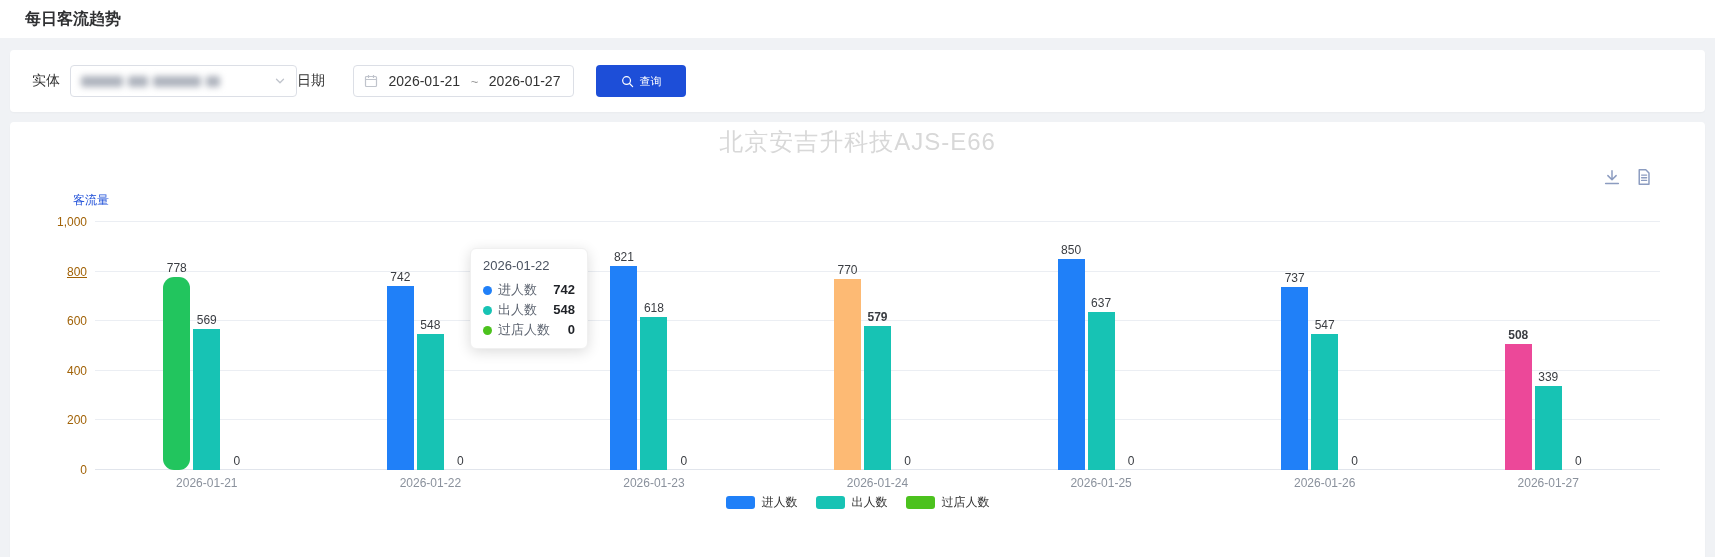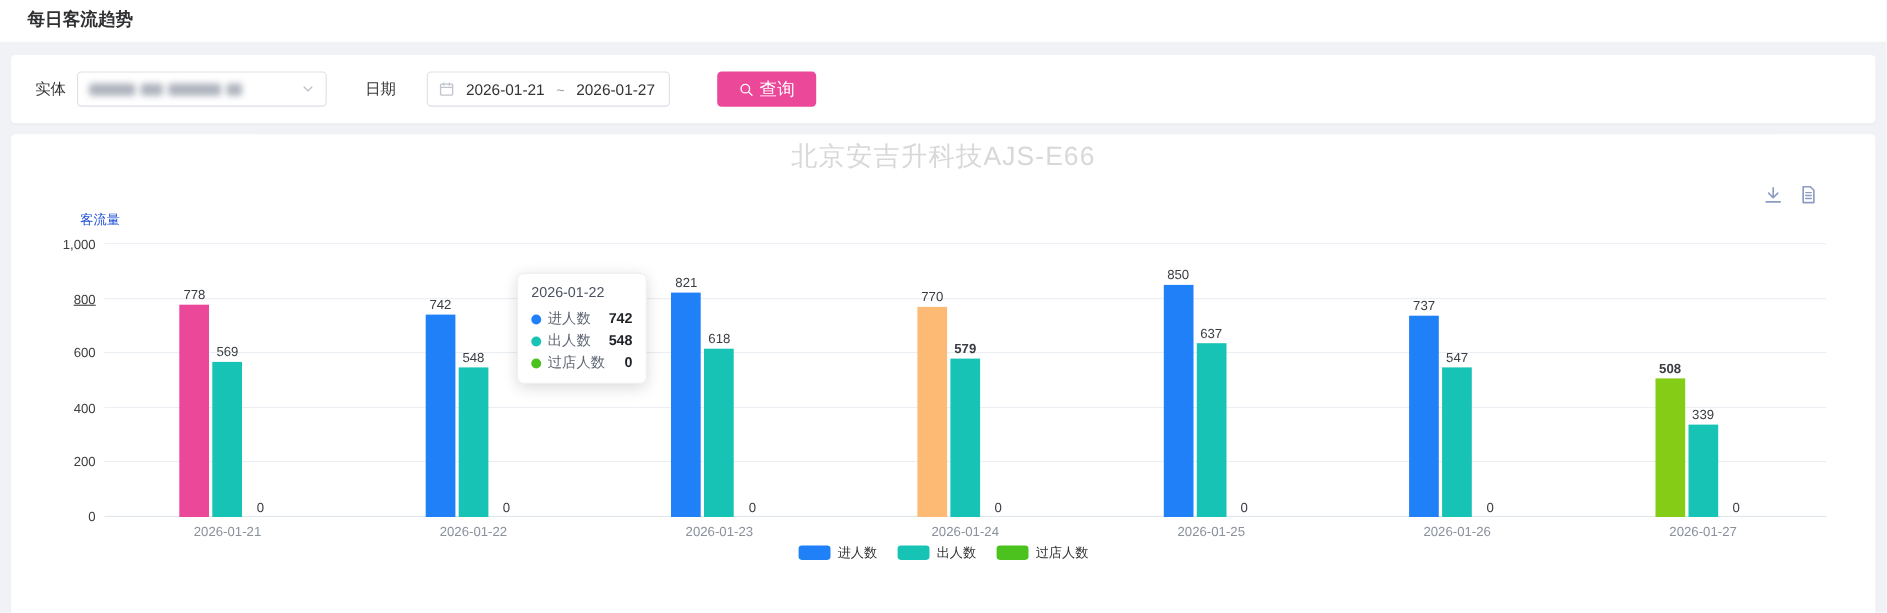--- a/index.html
+++ b/index.html
@@ -19,51 +19,51 @@
     padding-left:22px; box-shadow:0 1px 2px rgba(0,0,0,0.03);
   }
   .fl-label { font-size:14px; color:#333; }
   .select-box {
     margin-left:10px; width:227px; height:32px; border:1px solid #dcdfe6; border-radius:4px;
     display:flex; align-items:center; padding:0 10px; background:#fff; position:relative; cursor:pointer;
   }
   .redacted { display:flex; gap:5px; align-items:center; filter:blur(3px); }
   .redacted i { display:block; height:11px; border-radius:2px; background:#aeb3bd; }
   .select-box .chev { margin-left:auto; display:flex; }
-  .date-label { margin-left:35px; }
+  .date-label { }
   .date-box {
     margin-left:28px; width:221px; height:32px; border:1px solid #dcdfe6; border-radius:4px;
     display:flex; align-items:center; padding:0 10px; gap:8px; background:#fff;
   }
   .date-box .dt { font-size:14px; color:#333; flex:1; text-align:center; }
   .date-box .sep { font-size:13px; color:#999; }
   .query-btn {
-    margin-left:43px; width:90px; height:32px; border:none; border-radius:4px;
-    background:#ec4899; color:#fff; font-size:16px; display:flex; align-items:center;
+    margin-left:22px; width:90px; height:32px; border:none; border-radius:4px;
+    background:#1d4ed8; color:#fff; font-size:11px; display:flex; align-items:center;
     justify-content:center; gap:6px; cursor:pointer; font-family:inherit;
   }
 
   
   .chart-card {
     position:absolute; left:10px; top:122px; width:1695px; height:512px;
     background:#fff; border-radius:4px; box-shadow:0 1px 2px rgba(0,0,0,0.03);
   }
   .watermark {
     position:absolute; left:0; top:4px; width:100%; text-align:center;
     font-size:24px; color:#d8d8d8; letter-spacing:1px; pointer-events:none;
   }
   .toolbar-icons { position:absolute; top:46px; right:52px; display:flex; gap:14px; }
   .toolbar-icons .tico { width:18px; height:18px; cursor:pointer; display:flex; }
   .y-title { position:absolute; left:63px; top:70px; font-size:12px; color:#1d4ed8; }
   .plot { position:absolute; left:85px; top:100px; width:1565px; height:248px; display:flex; align-items:flex-end; }
   .gridline { position:absolute; left:0; right:0; height:1px; background:#ebeef3; }
   .gridline.axis0 { background:#e1e5ec; }
   .ytick {
     position:absolute; right:calc(100% + 8px); transform:translateY(50%);
-    font-size:12px; color:#404040; white-space:nowrap;
+    font-size:12px; color:#a16207; white-space:nowrap;
   }
   .group { flex:1; height:100%; display:flex; align-items:flex-end; justify-content:center; gap:3px; position:relative; }
   .bar { width:27px; position:relative; }
   .bar-label {
     position:absolute; bottom:100%; left:50%; transform:translate(-50%,-2px);
     font-size:12px; color:#3a3d42; white-space:nowrap;
   }
   .x-labels { position:absolute; left:85px; top:354px; width:1565px; display:flex; }
   .x-labels .xl { flex:1; text-align:center; font-size:12px; color:#8a919c; }
 
@@ -161,21 +161,21 @@
       <div class="ytick" style="bottom: 20%;">200</div>
       <div class="gridline" style="bottom: 40%;"></div>
       <div class="ytick" style="bottom: 40%;">400</div>
       <div class="gridline" style="bottom: 60%;"></div>
       <div class="ytick" style="bottom: 60%;">600</div>
       <div class="gridline" style="bottom: 80%;"></div>
       <div class="ytick" style="bottom: 80%; text-decoration: underline;">800</div>
       <div class="gridline" style="bottom: 100%;"></div>
       <div class="ytick" style="bottom: 100%;">1,000</div>
       <div class="group">
-        <div class="bar" style="height: 77.8%; background: #ec4899;">
+        <div class="bar" style="height: 77.8%; background: #22c55e; border-radius: 11px;">
           <div class="bar-label">778</div>
         </div>
         <div class="bar" style="height: 56.9%; background: rgb(23, 195, 180);">
           <div class="bar-label">569</div>
         </div>
         <div class="bar" style="height: 0%; background: rgb(76, 194, 30);">
           <div class="bar-label">0</div>
         </div>
       </div>
       <div class="group">
@@ -227,21 +227,21 @@
           <div class="bar-label">737</div>
         </div>
         <div class="bar" style="height: 54.7%; background: rgb(23, 195, 180);">
           <div class="bar-label">547</div>
         </div>
         <div class="bar" style="height: 0%; background: rgb(76, 194, 30);">
           <div class="bar-label">0</div>
         </div>
       </div>
       <div class="group">
-        <div class="bar" style="height: 50.8%; background: #84cc16; font-weight: bold;">
+        <div class="bar" style="height: 50.8%; background: #ec4899; font-weight: bold;">
           <div class="bar-label">508</div>
         </div>
         <div class="bar" style="height: 33.9%; background: rgb(23, 195, 180);">
           <div class="bar-label">339</div>
         </div>
         <div class="bar" style="height: 0%; background: rgb(76, 194, 30);">
           <div class="bar-label">0</div>
         </div>
       </div>
     </div>

